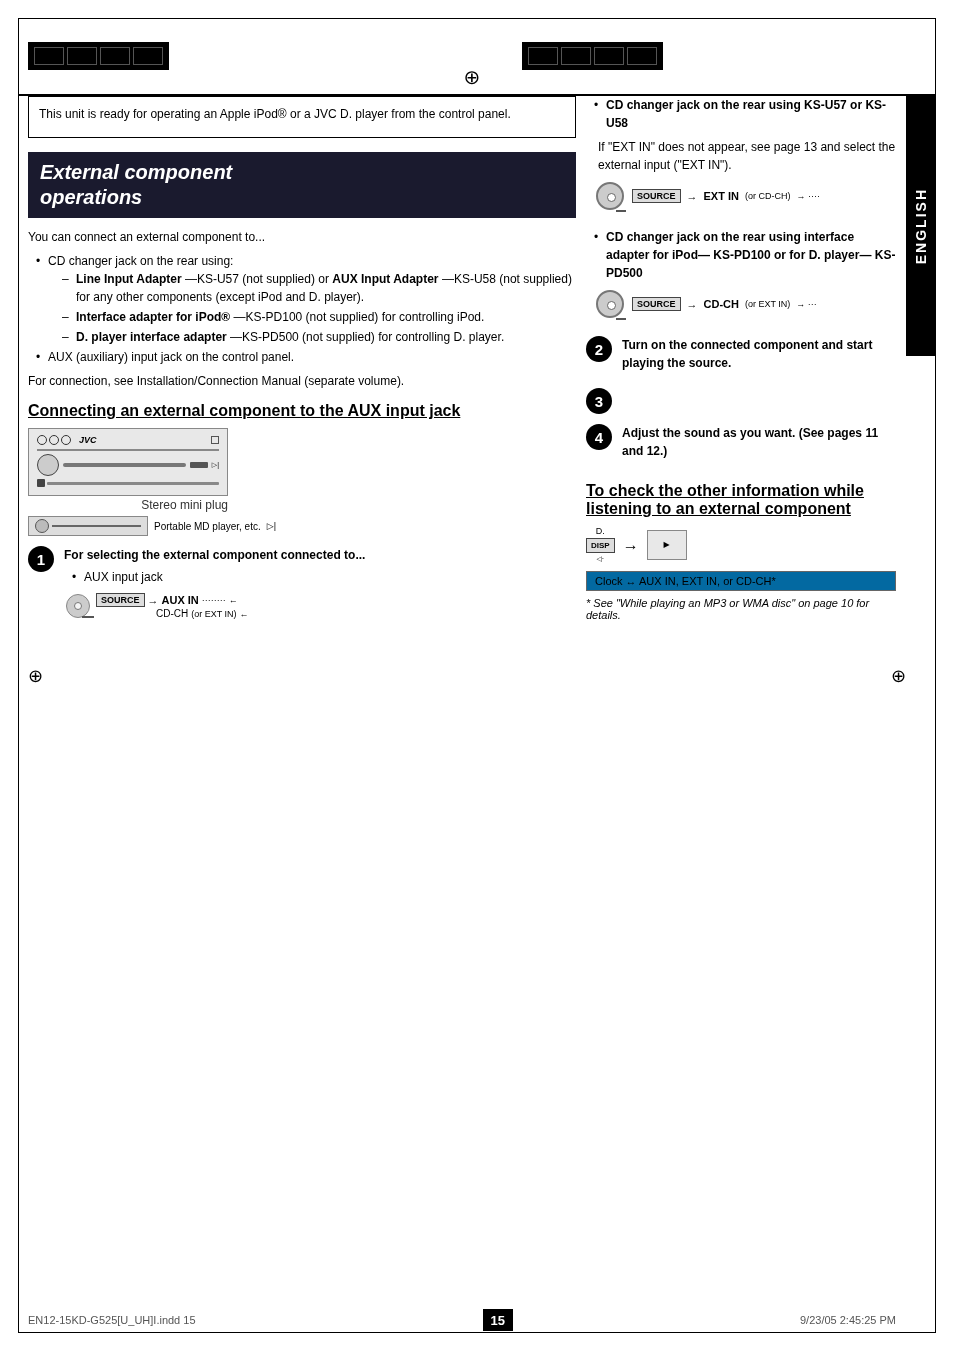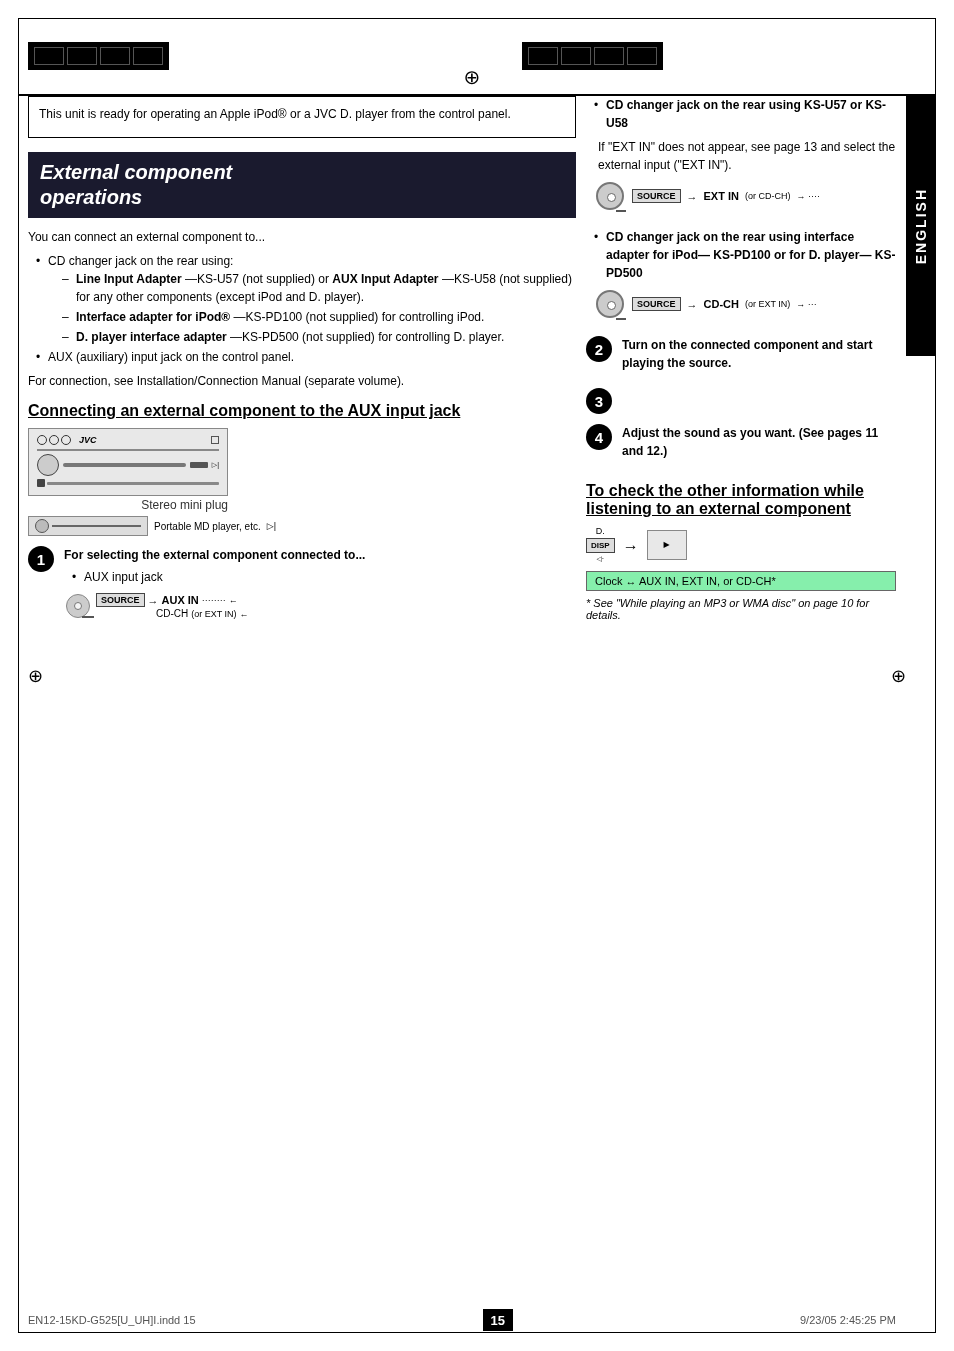--- a/index.html
+++ b/index.html
@@ -273,21 +273,21 @@
 
     
     .info-section {
       margin-top: 16px;
     }
 
     .clock-bar {
       border: 1px solid #666;
       padding: 3px 8px;
       font-size: 11px;
-      background: #86efac;
+      background: #0369a1;
       margin: 6px 0;
     }
 
     .footnote {
       font-size: 11px;
       font-style: italic;
       margin-top: 6px;
     }
 
     

